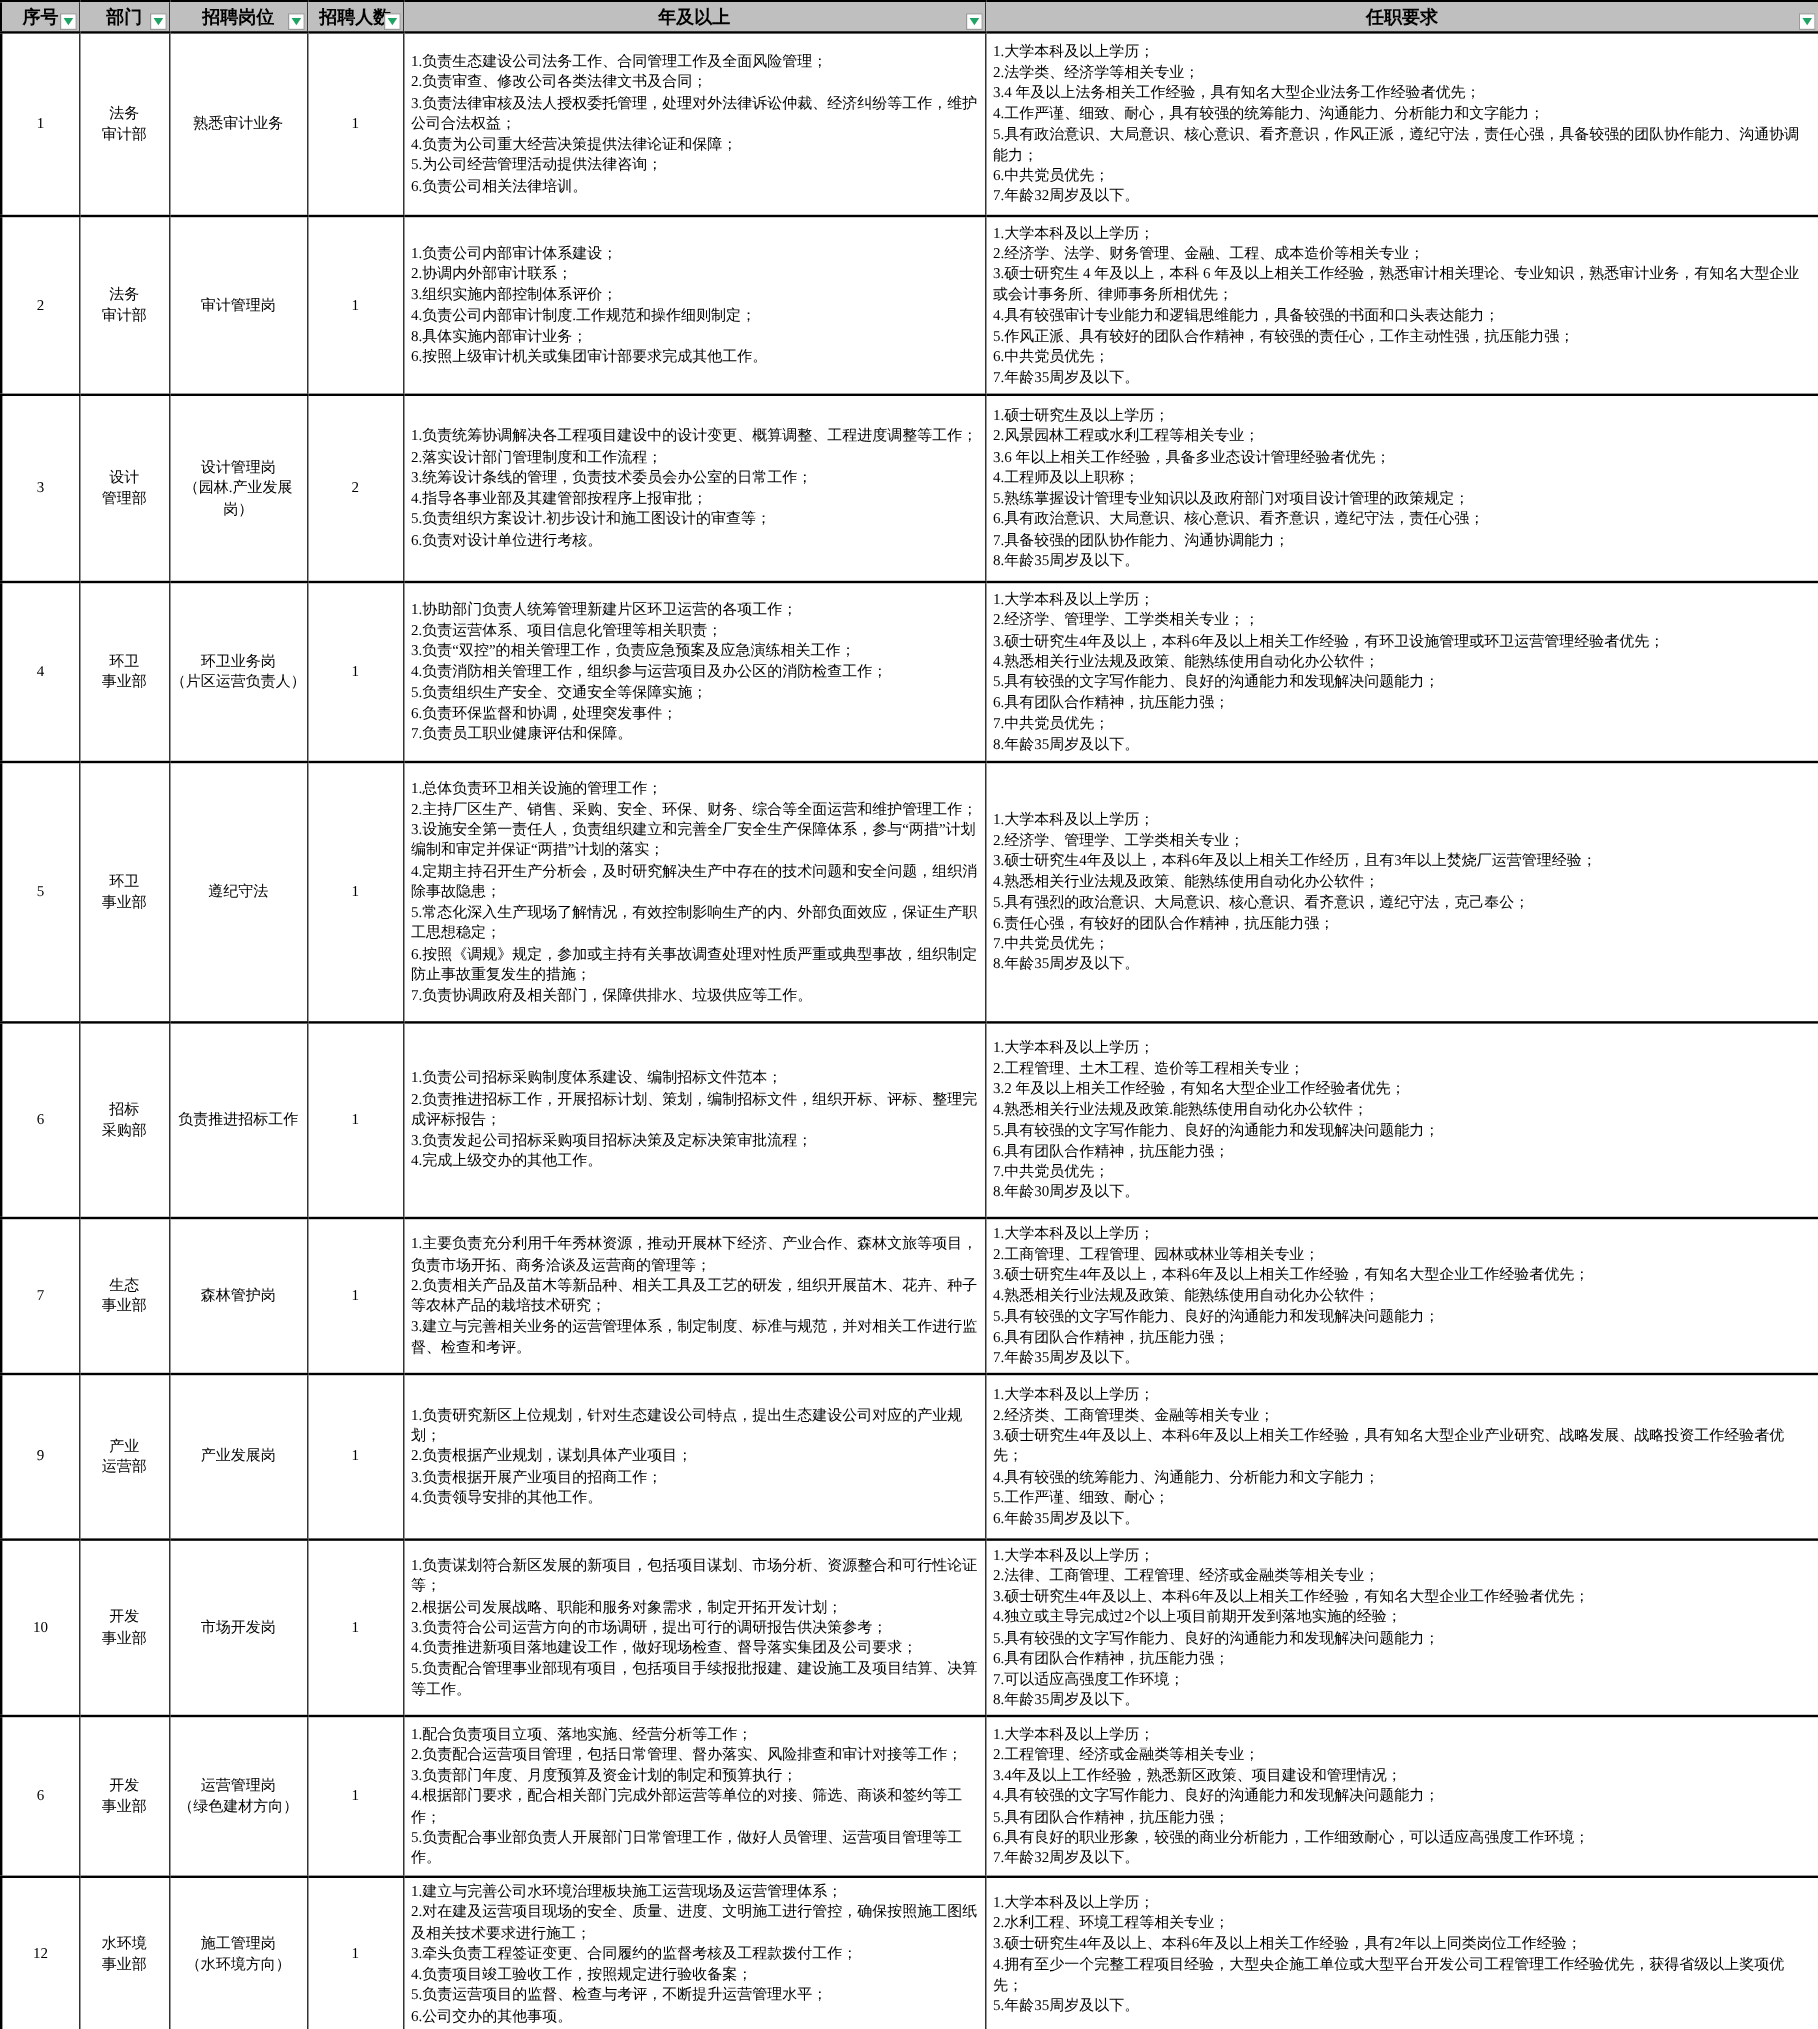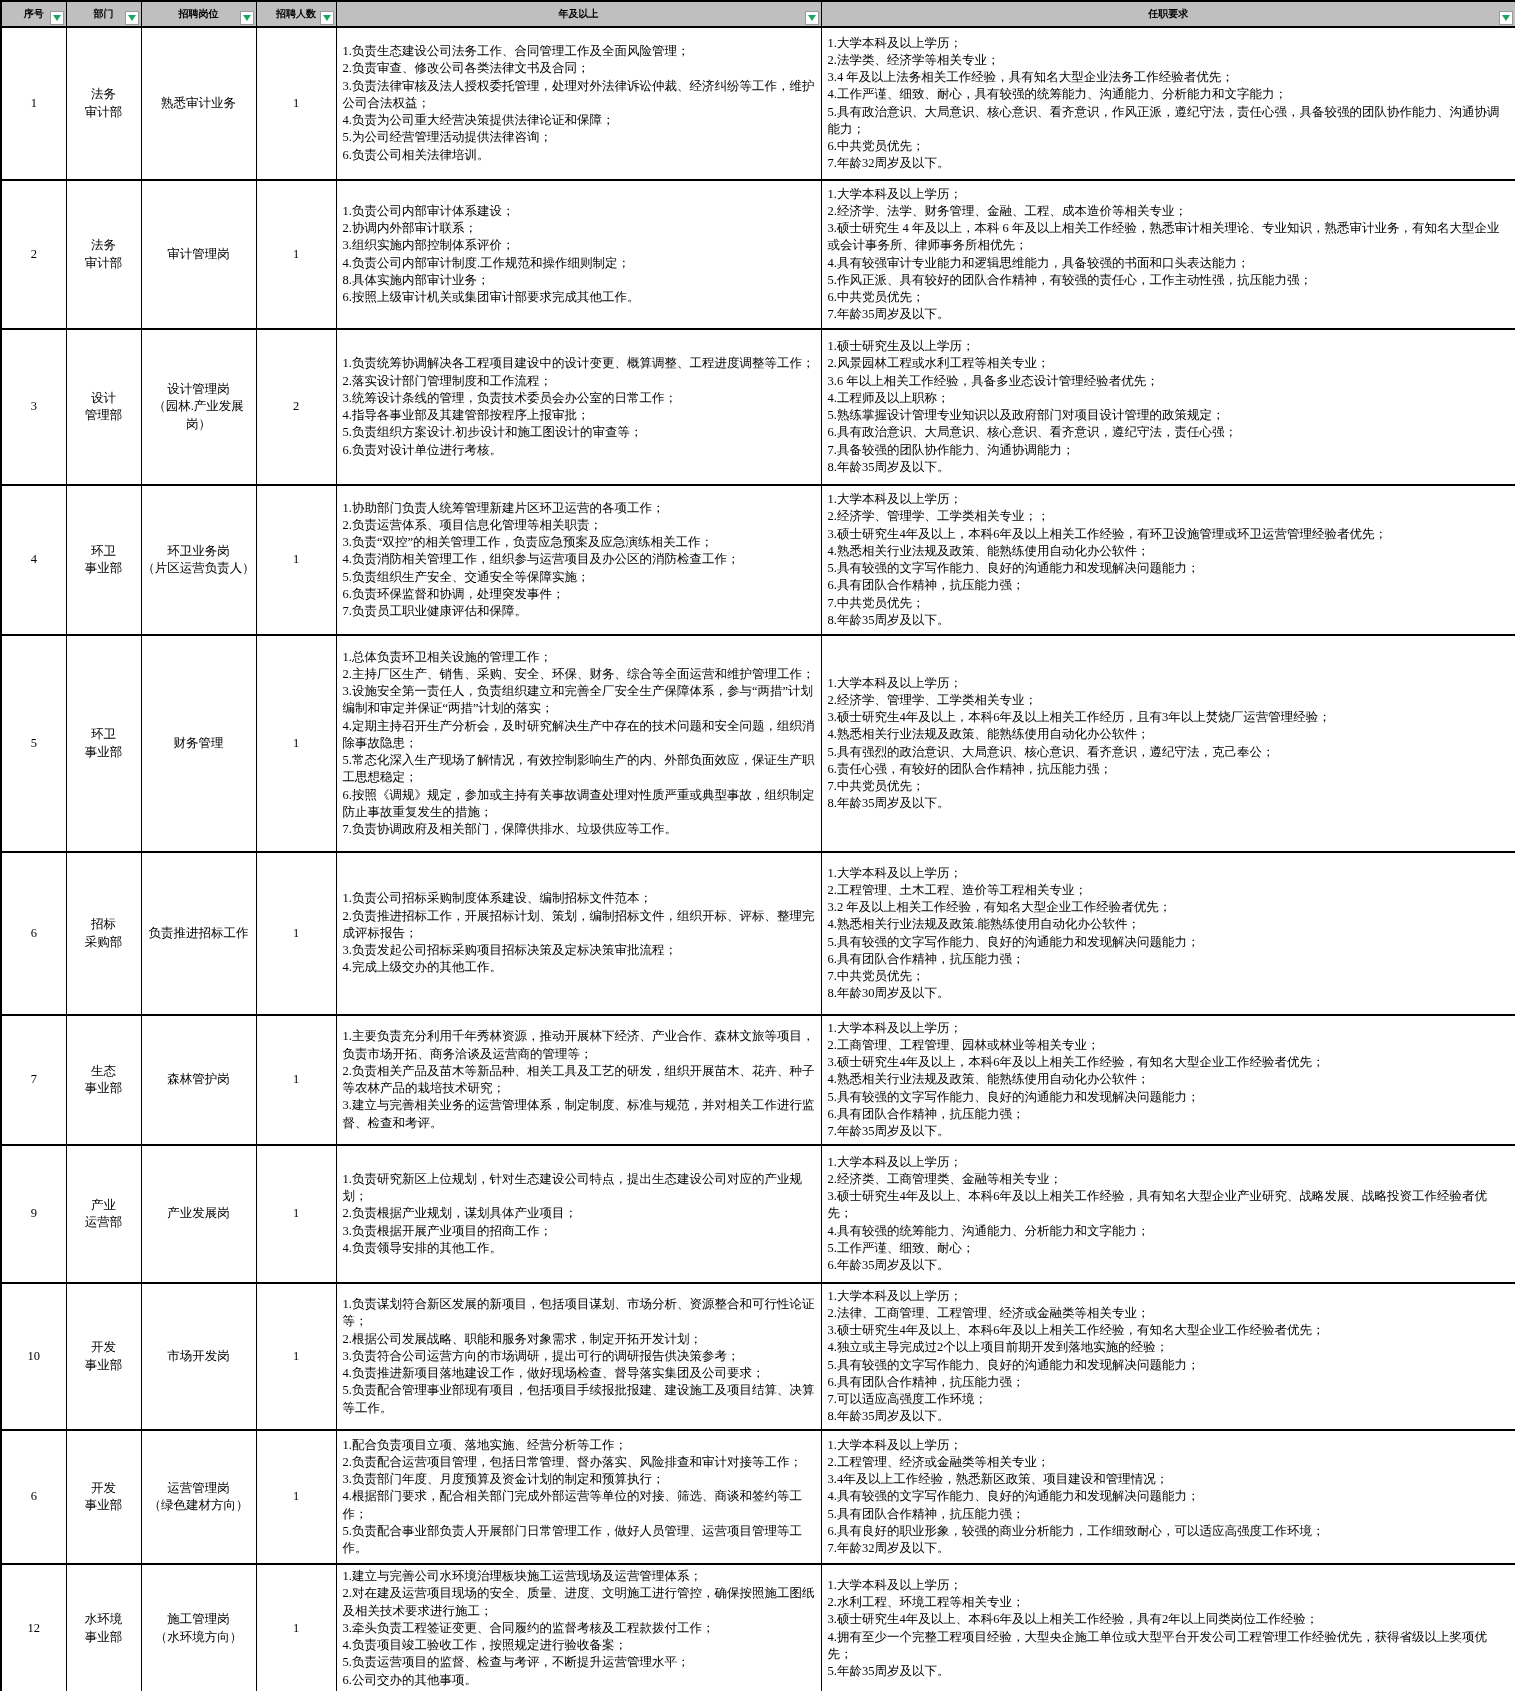--- a/index.html
+++ b/index.html
@@ -26,21 +26,21 @@
     border-right: 1px solid #000;
     border-top: 2px solid #000;
     border-bottom: 2px solid #000;
     vertical-align: middle;
     overflow: hidden;
   }
   thead tr { height: 26px; }
   th {
     background: #BFBFBF;
     font-weight: bold;
-    font-size: 10px;
+    font-size: 15px;
     text-align: center;
     position: relative;
     padding: 0 2px;
   }
   td {
     font-size: 12.5px;
     line-height: 1.38;
   }
   .center { text-align: center; }
   .pre { white-space: pre-line; }
@@ -200,21 +200,21 @@
 4.熟悉相关行业法规及政策、能熟练使用自动化办公软件；
 5.具有较强的文字写作能力、良好的沟通能力和发现解决问题能力；
 6.具有团队合作精神，抗压能力强；
 7.中共党员优先；
 8.年龄35周岁及以下。</td>
   </tr>
       <tr style="height: 217px;">
     <td class="center">5</td>
     <td class="center pre">环卫
 事业部</td>
-    <td class="center pre">财务管理</td>
+    <td class="center pre">遵纪守法</td>
     <td class="center">1</td>
     <td class="text pre">1.总体负责环卫相关设施的管理工作；
 2.主持厂区生产、销售、采购、安全、环保、财务、综合等全面运营和维护管理工作；
 3.设施安全第一责任人，负责组织建立和完善全厂安全生产保障体系，参与“两措”计划编制和审定并保证“两措”计划的落实；
 4.定期主持召开生产分析会，及时研究解决生产中存在的技术问题和安全问题，组织消除事故隐患；
 5.常态化深入生产现场了解情况，有效控制影响生产的内、外部负面效应，保证生产职工思想稳定；
 6.按照《调规》规定，参加或主持有关事故调查处理对性质严重或典型事故，组织制定防止事故重复发生的措施；
 7.负责协调政府及相关部门，保障供排水、垃圾供应等工作。</td>
     <td class="text pre">1.大学本科及以上学历；
 2.经济学、管理学、工学类相关专业；

